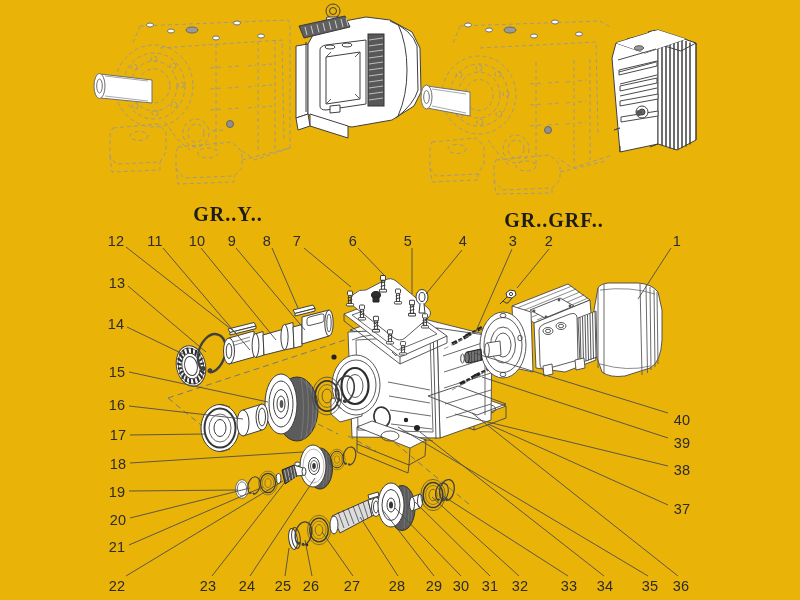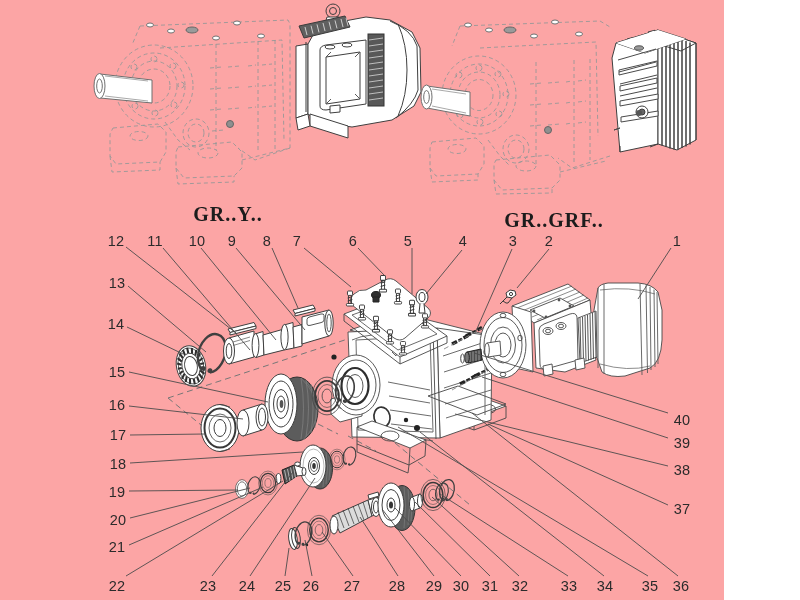--- a/index.html
+++ b/index.html
@@ -1,16 +1,16 @@
 <!DOCTYPE html>
 <html><head>
 <meta charset="utf-8">
 <style>
 html,body{margin:0;padding:0;background:#fff;}
-#page{width:724px;height:600px;position:relative;overflow:hidden;background:#fca5a5;}
+#page{width:800px;height:600px;position:relative;overflow:hidden;background:#eab308;}
 svg{position:absolute;left:0;top:0;}
 text{font-family:"Liberation Sans",sans-serif;fill:#2b2b2b;}
 .num{font-size:14.5px;letter-spacing:0.3px;fill:#332e2b;}
 .cap{font-family:"Liberation Serif",serif;font-weight:bold;font-size:20px;fill:#1c1c1c;letter-spacing:1px;}
 </style>
 </head>
 <body>
 <div id="page">
 <svg width="800" height="600" viewBox="0 0 800 600">
 <defs>

